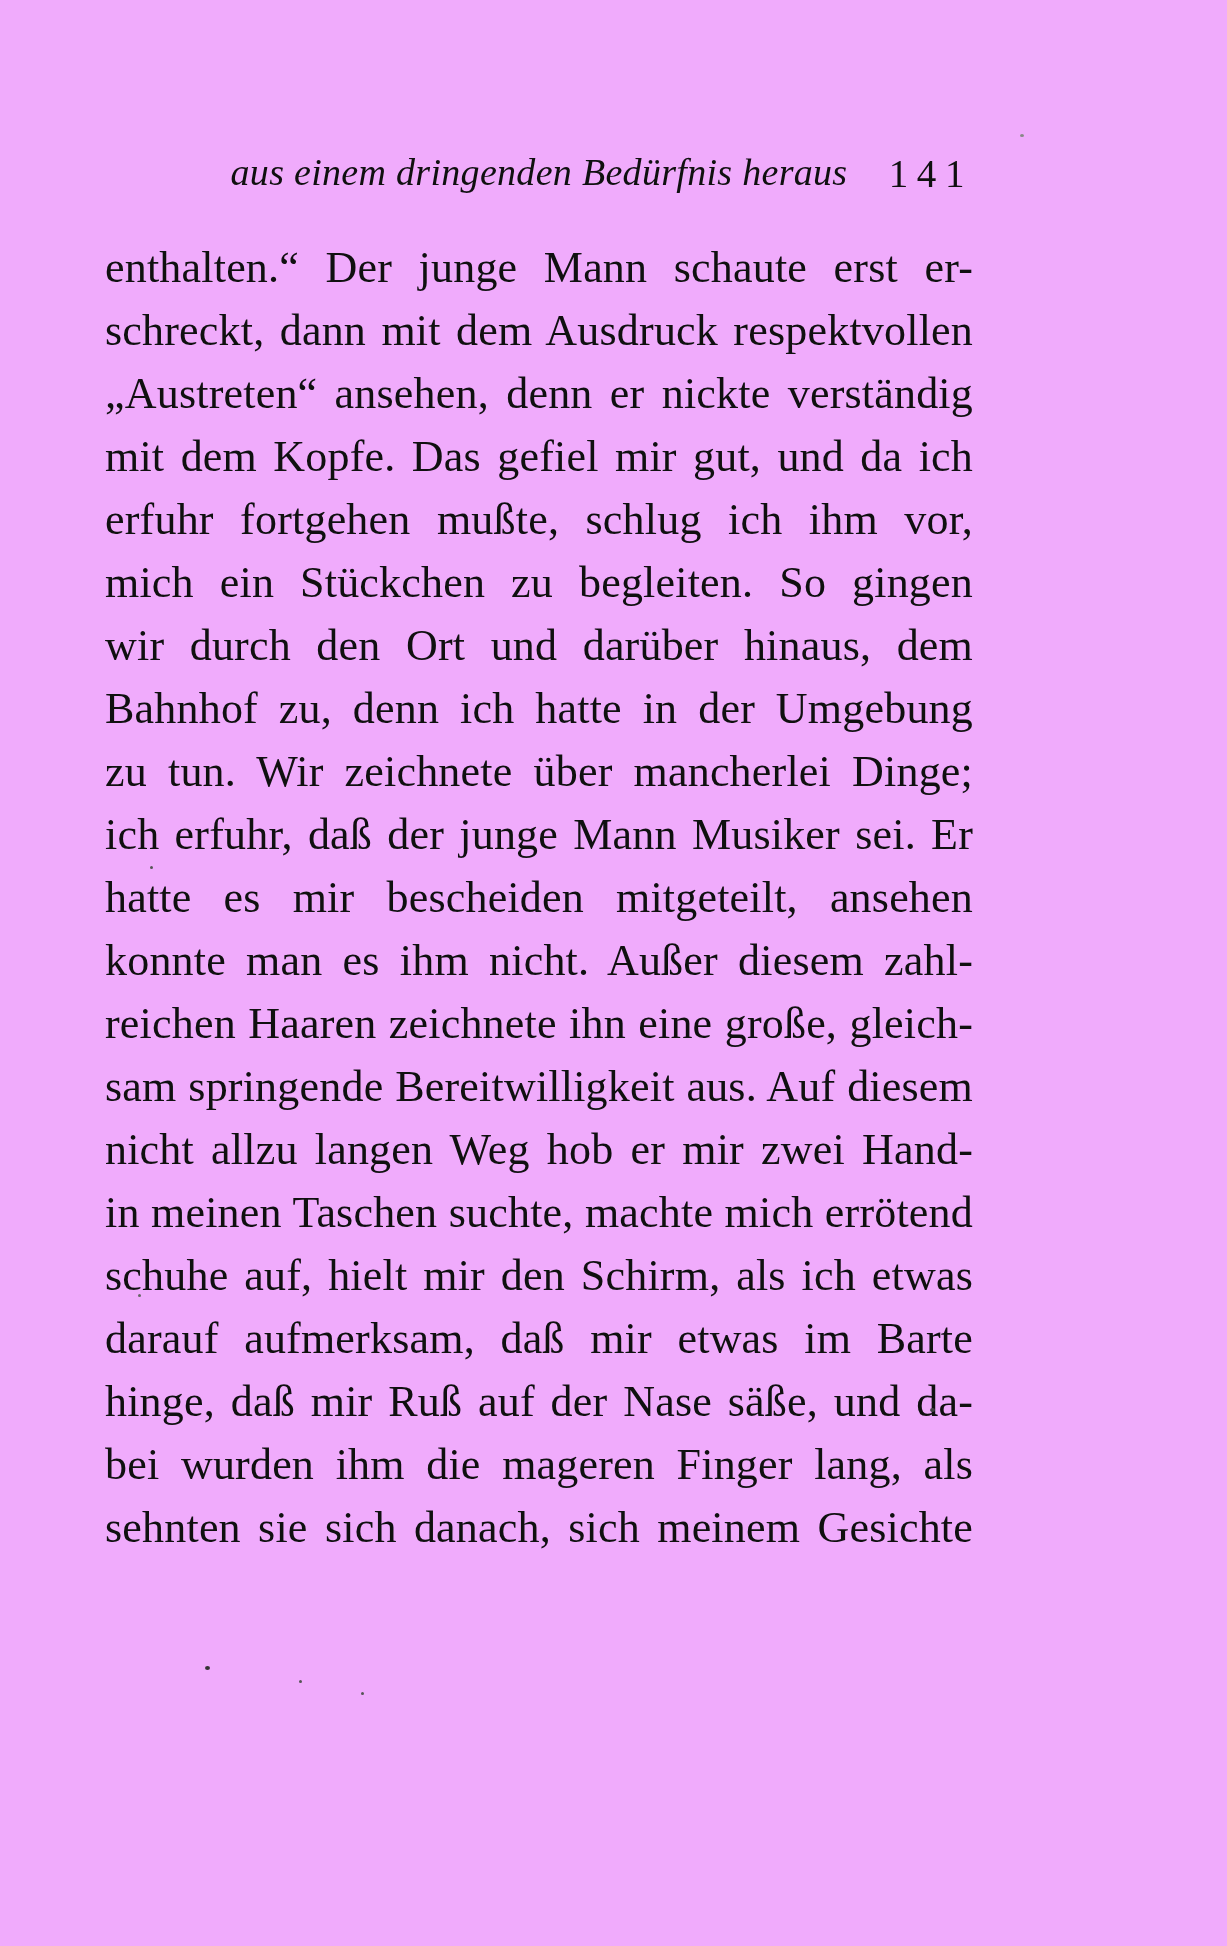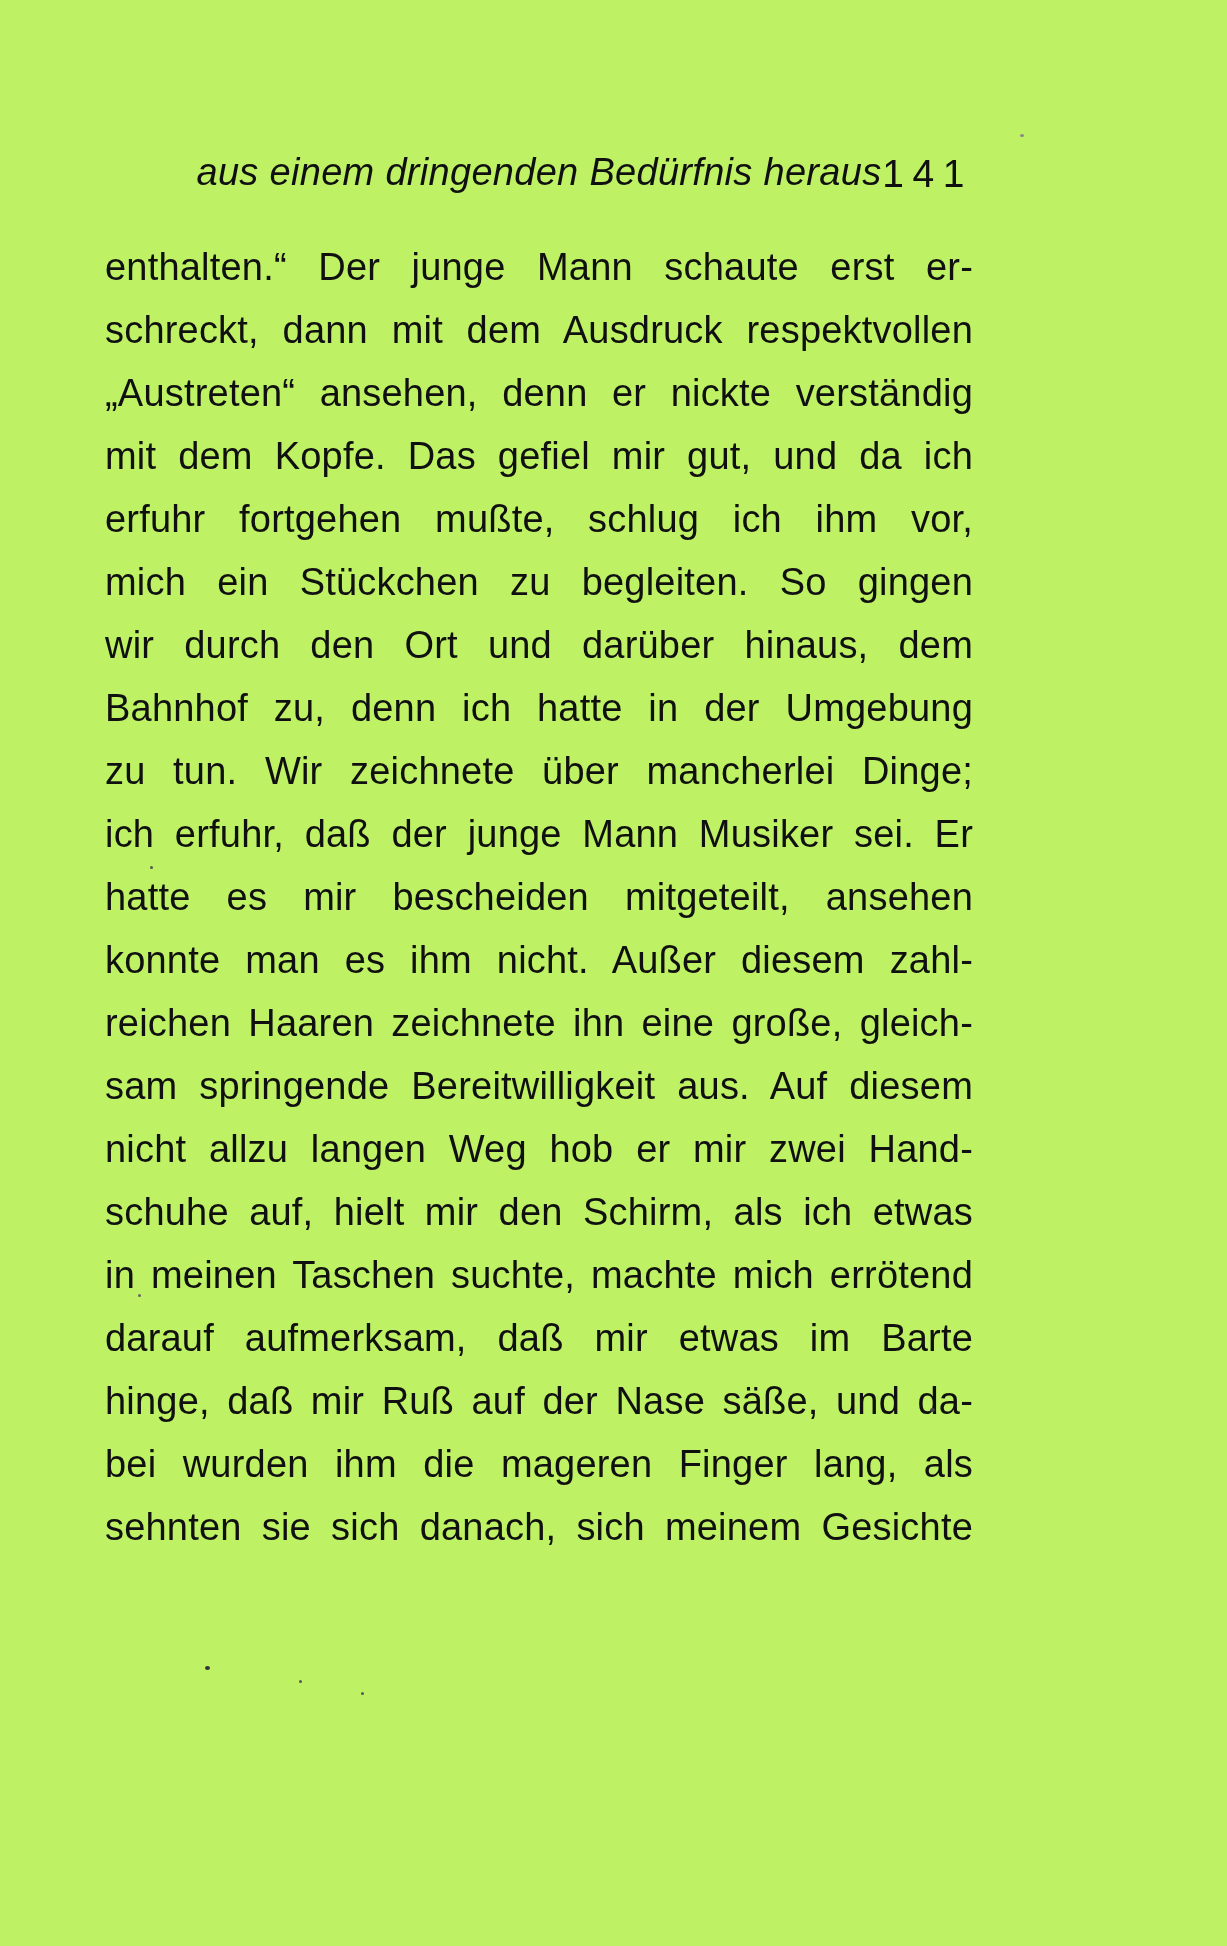--- a/index.html
+++ b/index.html
@@ -4,24 +4,24 @@
 <style>
   html, body {
     margin: 0;
     padding: 0;
     background: #ffffff;
   }
   .page {
     position: relative;
     width: 1227px;
     height: 1946px;
-    background: #bef264;
+    background: #f0abfc;
     overflow: hidden;
     color: #101010;
-    font-family: Liberation Sans, sans-serif;
+    font-family: Liberation Serif, serif;
   }
   .header {
     position: absolute;
     left: 105px;
     top: 143px;
     width: 868px;
     height: 60px;
     text-align: center;
   }
   .running-title {
@@ -41,21 +41,21 @@
     letter-spacing: 0.22em;
     font-variant-numeric: oldstyle-nums;
   }
   .text-block {
     position: absolute;
     left: 105px;
     top: 236px;
     width: 868px;
   }
   .line {
-    font-size: 38px;
+    font-size: 44px;
     line-height: 63px;
     height: 63px;
     white-space: nowrap;
     text-align: justify;
     text-align-last: justify;
     text-justify: inter-word;
     letter-spacing: 0.2px;
   }
   
   .line::after { content: ""; display: inline-block; width: 0; }
@@ -83,22 +83,22 @@
     <div class="line">mich ein Stückchen zu begleiten. So gingen</div>
     <div class="line">wir durch den Ort und darüber hinaus, dem</div>
     <div class="line">Bahnhof zu, denn ich hatte in der Umgebung</div>
     <div class="line">zu tun. Wir zeichnete über mancherlei Dinge;</div>
     <div class="line">ich erfuhr, daß der junge Mann Musiker sei. Er</div>
     <div class="line">hatte es mir bescheiden mitgeteilt, ansehen</div>
     <div class="line">konnte man es ihm nicht. Außer diesem zahl-</div>
     <div class="line">reichen Haaren zeichnete ihn eine große, gleich-</div>
     <div class="line">sam springende Bereitwilligkeit aus. Auf diesem</div>
     <div class="line">nicht allzu langen Weg hob er mir zwei Hand-</div>
+    <div class="line">in meinen Taschen suchte, machte mich errötend</div>
     <div class="line">schuhe auf, hielt mir den Schirm, als ich etwas</div>
-    <div class="line">in meinen Taschen suchte, machte mich errötend</div>
     <div class="line">darauf aufmerksam, daß mir etwas im Barte</div>
     <div class="line">hinge, daß mir Ruß auf der Nase säße, und da-</div>
     <div class="line">bei wurden ihm die mageren Finger lang, als</div>
     <div class="line">sehnten sie sich danach, sich meinem Gesichte</div>
   </div>
 
   <div class="speck" style="left:1020px; top:134px; width:4px; height:3px; background:#888;"></div>
   <div class="speck" style="left:150px;  top:866px; width:3px; height:3px; background:#555;"></div>
   <div class="speck" style="left:138px;  top:1294px;width:3px; height:3px; background:#666;"></div>
   <div class="speck" style="left:930px;  top:1408px;width:5px; height:4px; background:#444;"></div>

